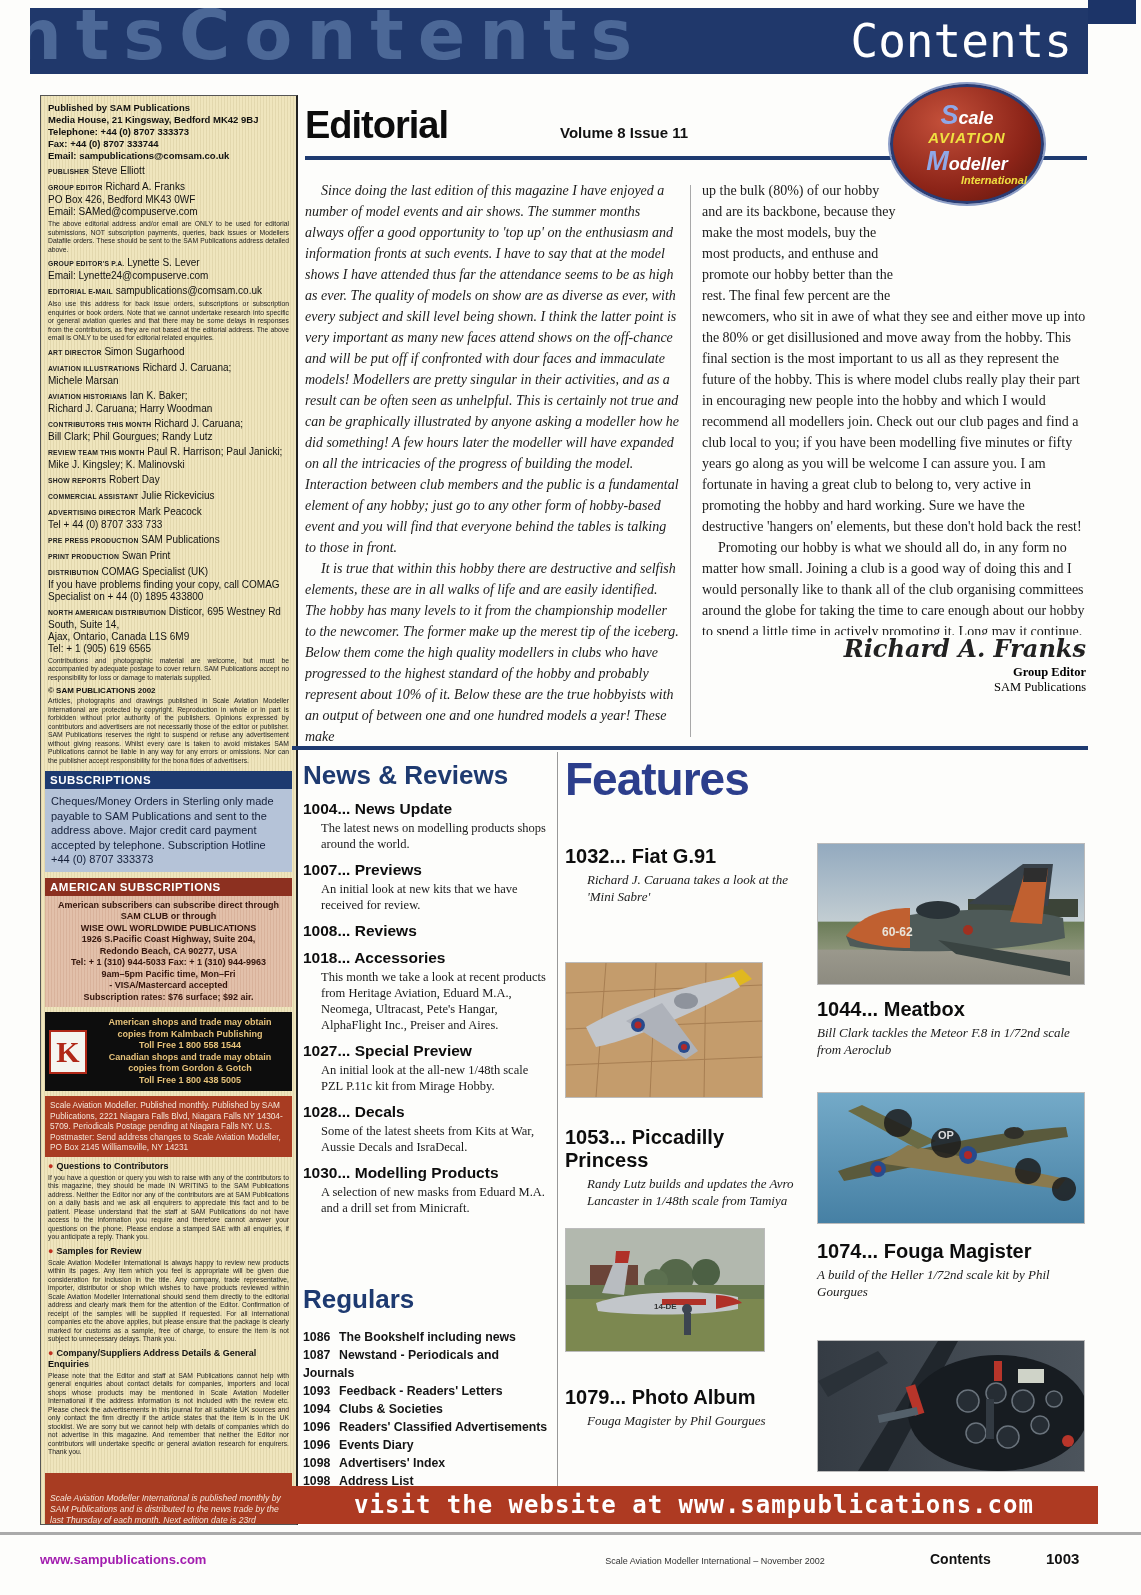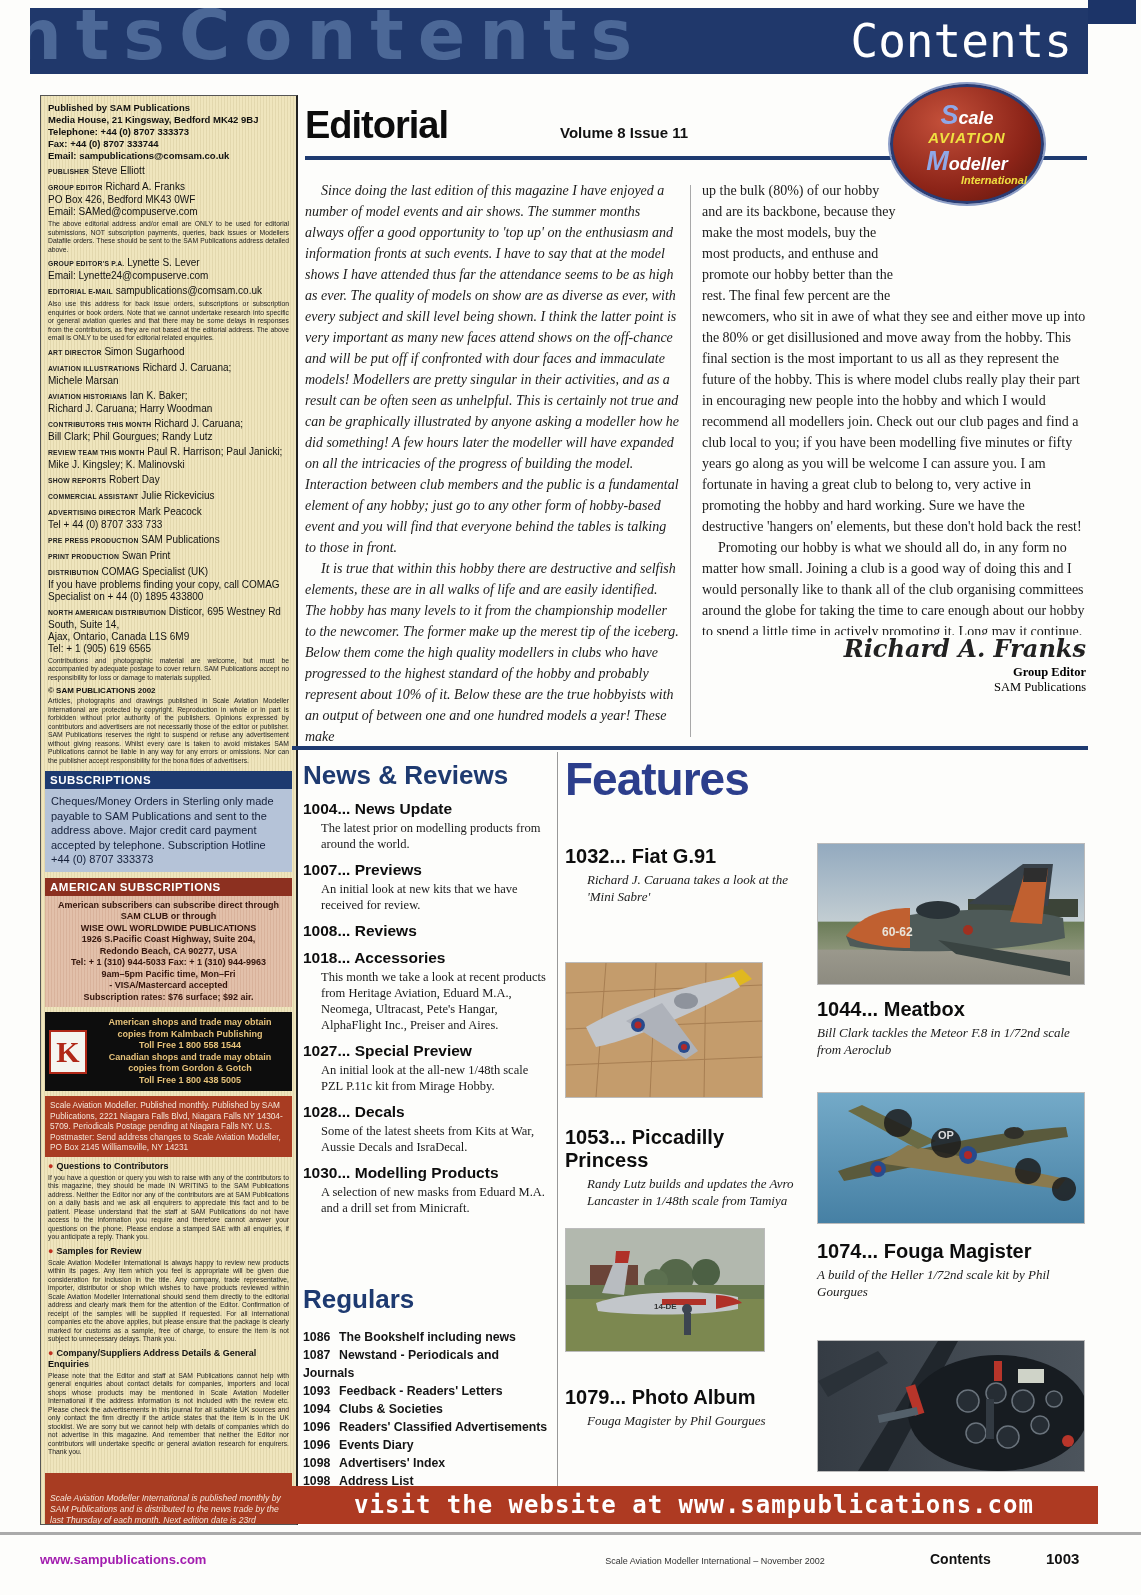--- a/index.html
+++ b/index.html
@@ -233,21 +233,21 @@
   <div class="sig-org">SAM Publications</div>
 </div>
 
 <div class="abs rule rule2"></div>
 <div class="abs col-div"></div>
 
 <div class="abs nr-heading">News &amp; Reviews</div>
 <div class="abs nr-list">
   <div class="nr-item">
     <div class="nr-head"><span>1004...</span> <span>News Update</span></div>
-    <div class="nr-desc">The latest prior on modelling products from around the world.</div>
+    <div class="nr-desc">The latest news on modelling products shops around the world.</div>
   </div>
   <div class="nr-item">
     <div class="nr-head"><span>1007...</span> <span>Previews</span></div>
     <div class="nr-desc">An initial look at new kits that we have received for review.</div>
   </div>
   <div class="nr-item">
     <div class="nr-head"><span>1008...</span> <span>Reviews</span></div>
   </div>
   <div class="nr-item">
     <div class="nr-head"><span>1018...</span> <span>Accessories</span></div>

